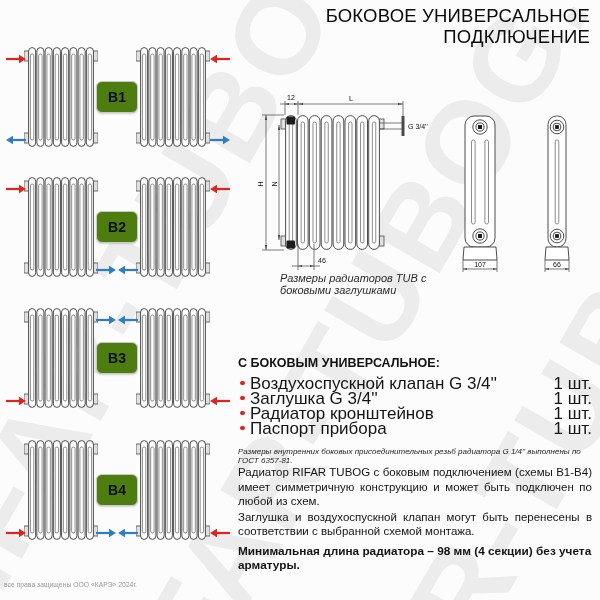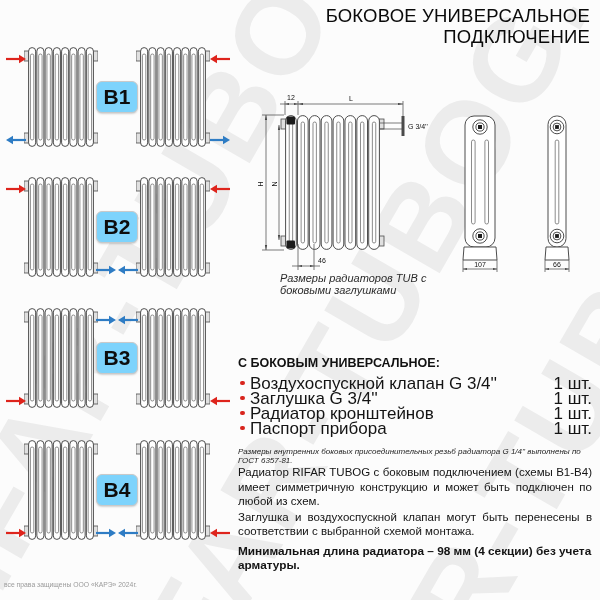--- a/index.html
+++ b/index.html
@@ -11,23 +11,23 @@
   .wm0{font-size:118px;left:-140px;top:620px;transform:rotate(-60deg)}
   .wm1{font-size:118px;left:50px;top:730px;transform:rotate(-60deg)}
   .wm2{font-size:118px;left:240px;top:840px;transform:rotate(-60deg)}
   
   .title{position:absolute;z-index:2;top:6px;right:10px;text-align:right;font-size:18.5px;
          font-weight:400;line-height:1.12;color:#0a0a0a;letter-spacing:.2px}
   
   .schemes{position:absolute;z-index:1;left:0;top:0;width:245px;height:600px}
   .scheme{position:absolute;left:0;width:245px;height:104px}
   .rad{position:absolute;top:2px;width:74px;height:100px}
-  .scheme-label{position:absolute;left:96px;top:36px;width:40px;height:30px;background:#7dd3fc;
+  .scheme-label{position:absolute;left:96px;top:36px;width:40px;height:30px;background:#4d7c0f;
         border:1px solid #c9c9c9;border-radius:6px;box-shadow:0 1px 2px rgba(0,0,0,.18);
-        display:flex;align-items:center;justify-content:center;font-weight:800;font-size:21px;color:#0d0d0d}
+        display:flex;align-items:center;justify-content:center;font-weight:800;font-size:14px;color:#0d0d0d}
   .flow-arrow{position:absolute}
   
   .front-view{position:absolute;z-index:1;left:252px;top:92px}
   .side-views{position:absolute;z-index:1;left:452px;top:100px}
   .tube{fill:#fff;stroke:#4d4d4d;stroke-width:1}
   .tubeInner{fill:none;stroke:#6f6f6f;stroke-width:.8}
   .plug{fill:#e0e0e0;stroke:#4d4d4d;stroke-width:.8}
   .valve{fill:#1c1c1c}
   .flange{fill:#4a4a4a}
   .dim-line{stroke:#444;stroke-width:.7;fill:none}

